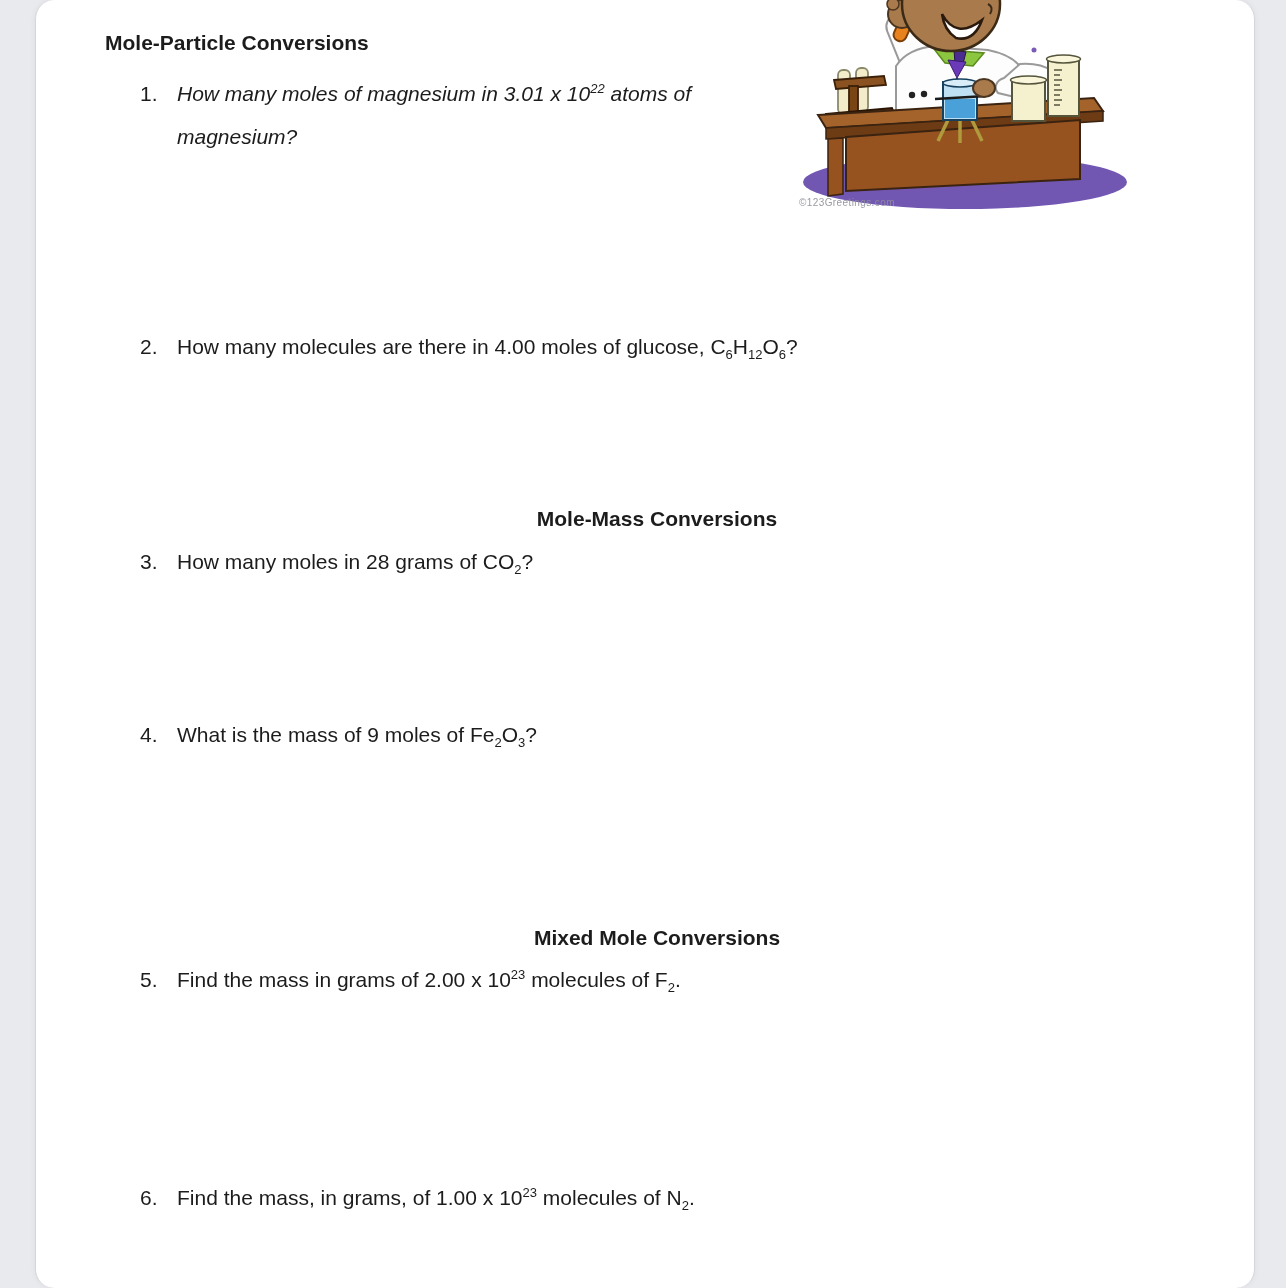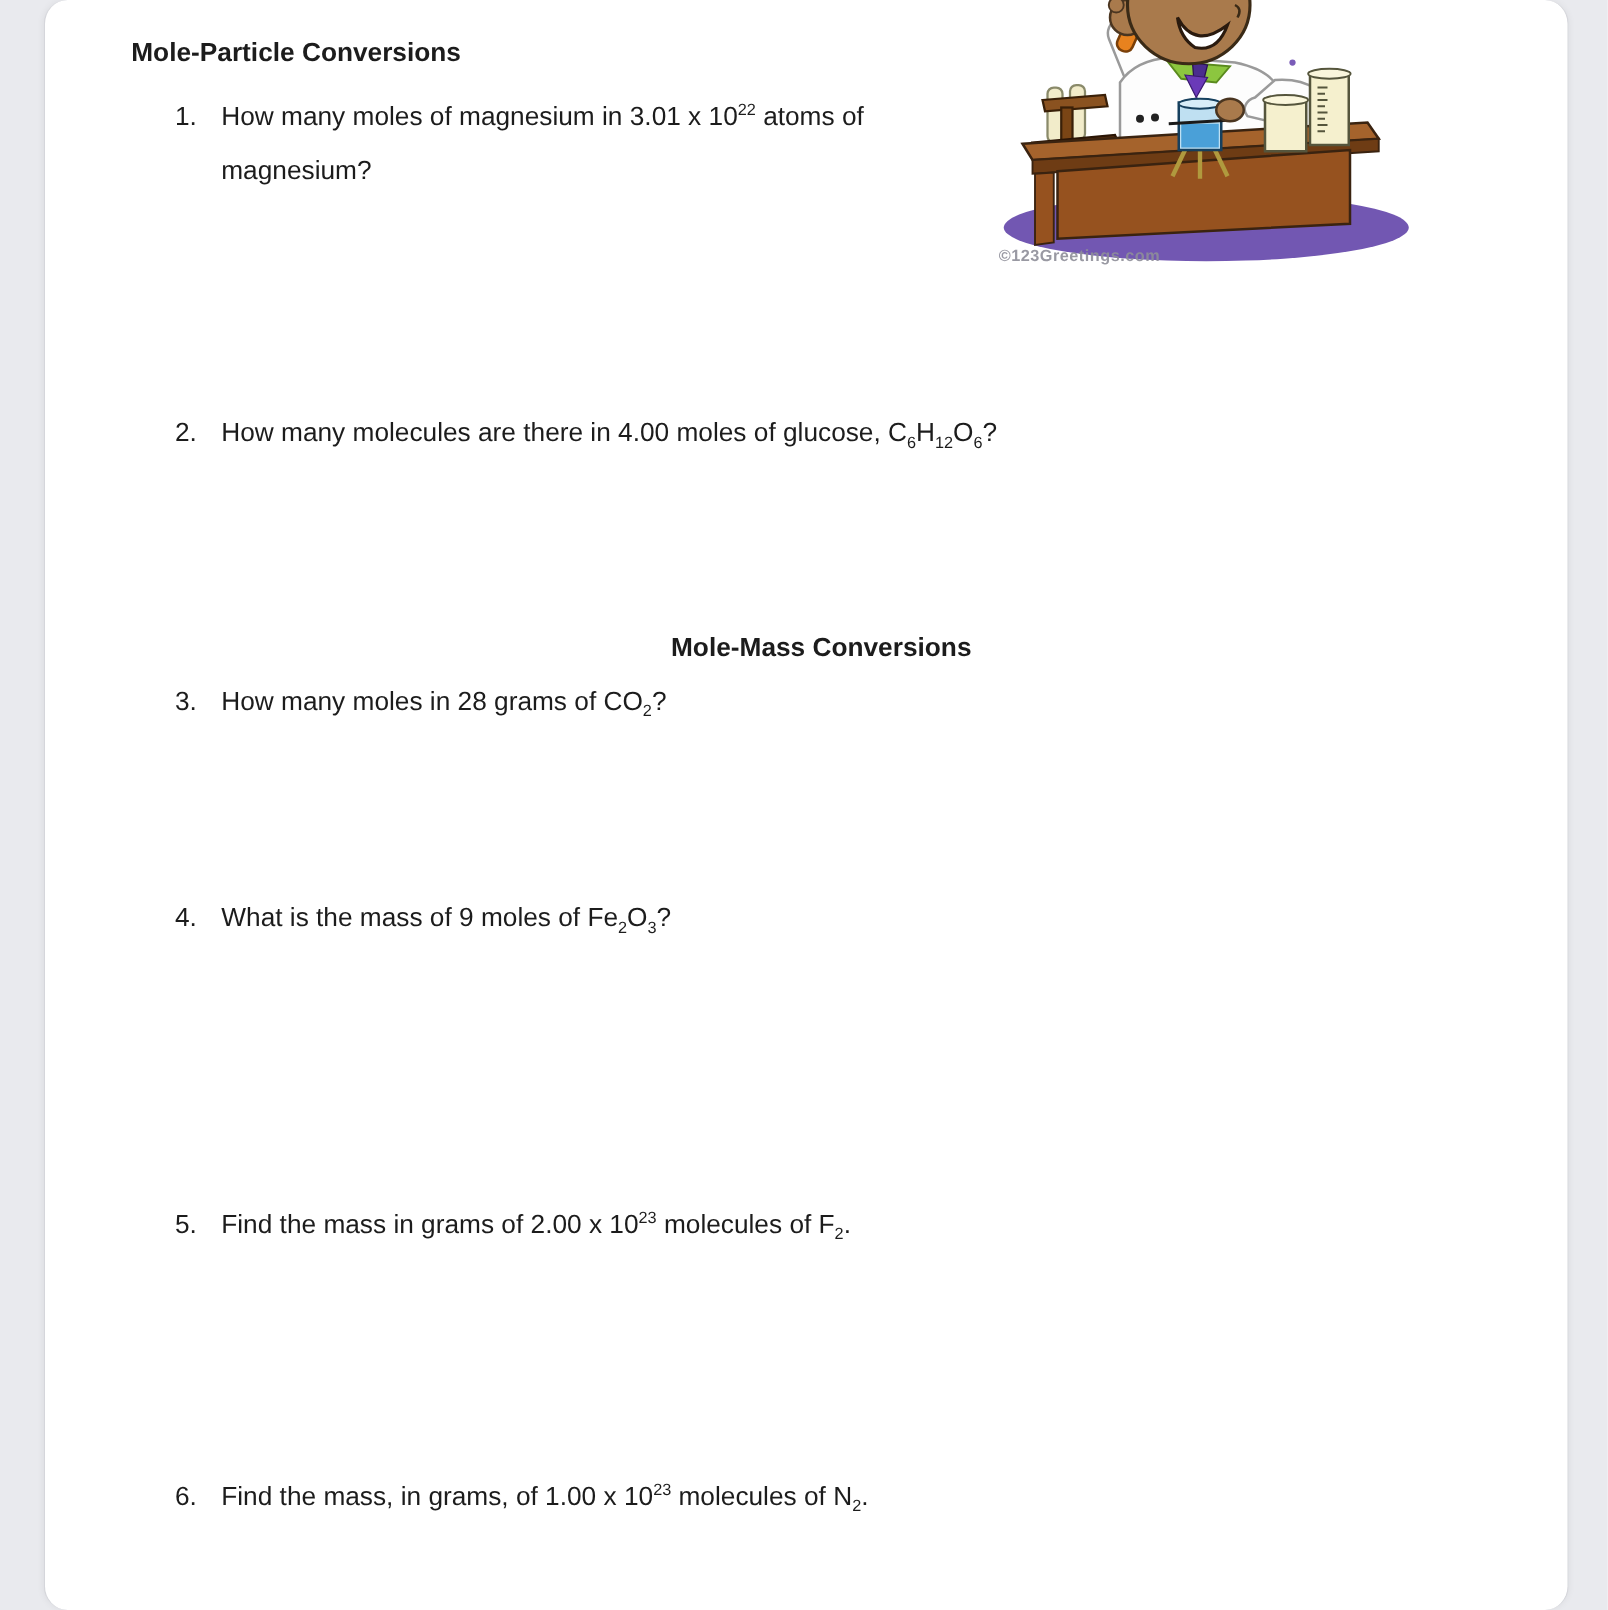--- a/index.html
+++ b/index.html
@@ -51,21 +51,21 @@
     font-size: 21px;
     line-height: 26px;
   }
   .qnum {
     display: inline-block;
     width: 37px;
     flex: 0 0 37px;
   }
   .qtext { display: inline-block; white-space: nowrap; }
   .question.wrap2 { line-height: 43px; }
-  .question.wrap2 .qtext { white-space: normal; width: 600px; }
+  .question.wrap2 .qtext { white-space: normal; width: 600px; font-style: italic; }
   .qtext sup {
     font-size: 13px;
     vertical-align: baseline;
     position: relative;
     top: -8px;
     line-height: 0;
   }
   .qtext sub {
     font-size: 13px;
     vertical-align: baseline;
@@ -78,22 +78,22 @@
     left: 760px;
     top: 0;
     width: 345px;
     height: 215px;
   }
   .clipart svg { display: block; }
   .watermark {
     position: absolute;
     left: 3px;
     top: 197px;
-    font-size: 13px;
-    font-weight: 700;
+    font-size: 10px;
+    font-weight: 400;
     color: #8e8e99;
     letter-spacing: 0.4px;
     opacity: 0.9;
     white-space: nowrap;
   }
 </style>
 </head>
 <body>
 
 <div class="canvas">
@@ -199,20 +199,21 @@
     <div class="question" style="top:549px;">
       <span class="qnum">3.</span>
       <span class="qtext"><span>How many moles in 28 grams of CO</span><sub>2</sub><span>?</span></span>
     </div>
 
     <div class="question" style="top:722px;">
       <span class="qnum">4.</span>
       <span class="qtext"><span>What is the mass of 9 moles of Fe</span><sub>2</sub><span>O</span><sub>3</sub><span>?</span></span>
     </div>
 
+    <div class="heading centered" style="top:925px;">Mixed Mole Conversions</div>
 
     <div class="question" style="top:967px;">
       <span class="qnum">5.</span>
       <span class="qtext"><span>Find the mass in grams of 2.00 x 10</span><sup>23</sup><span> molecules of F</span><sub>2</sub><span>.</span></span>
     </div>
 
     <div class="question" style="top:1185px;">
       <span class="qnum">6.</span>
       <span class="qtext"><span>Find the mass, in grams, of 1.00 x 10</span><sup>23</sup><span> molecules of N</span><sub>2</sub><span>.</span></span>
     </div>

